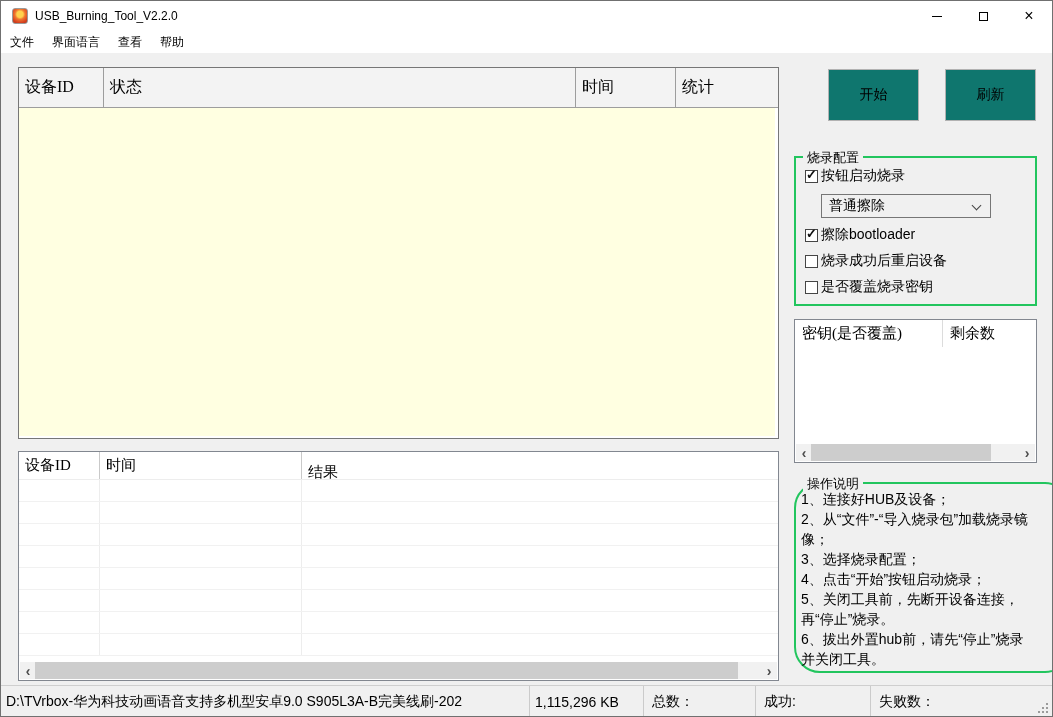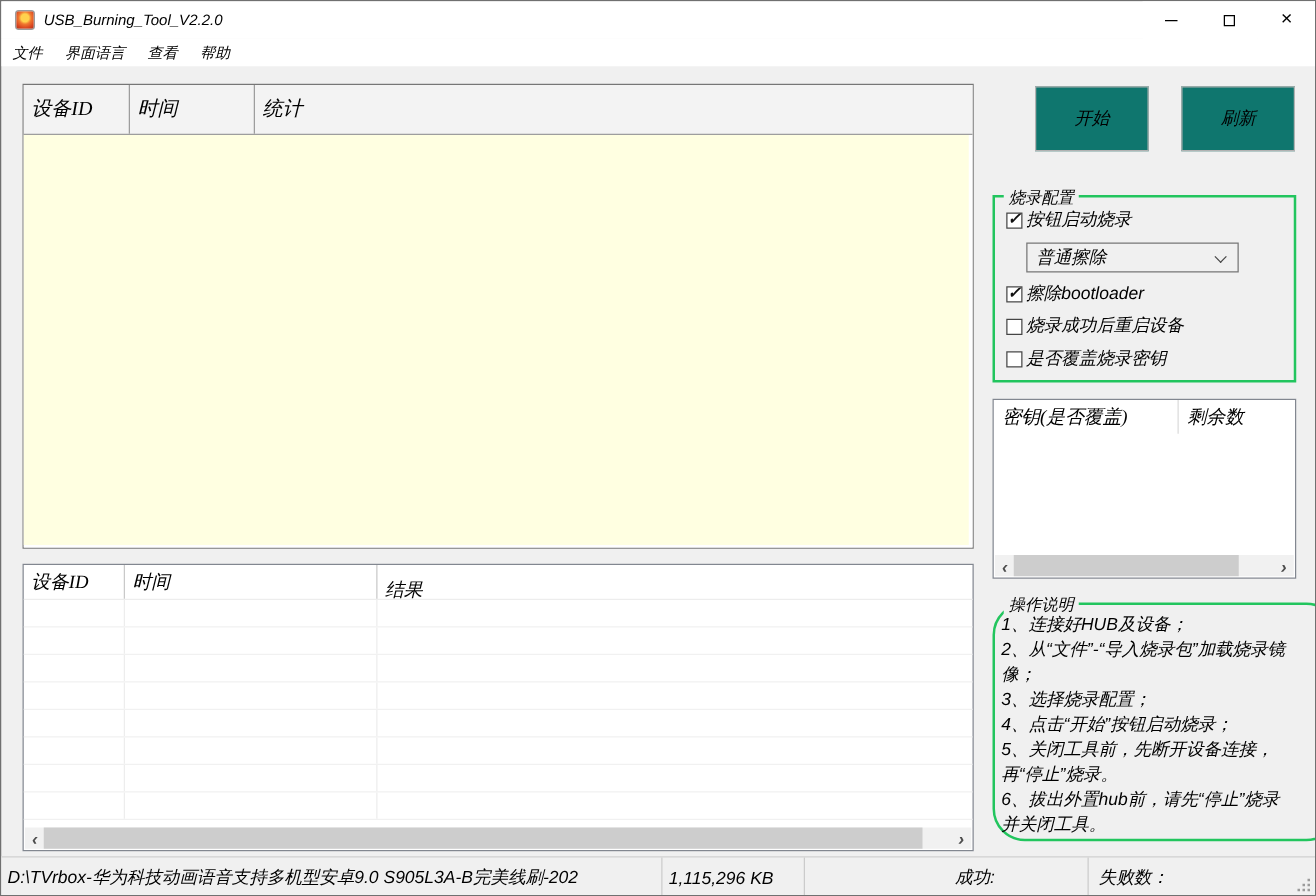--- a/index.html
+++ b/index.html
@@ -1,18 +1,18 @@
 <!DOCTYPE html>
 <html><head>
 <meta charset="utf-8">
 <style>
   * { margin:0; padding:0; box-sizing:border-box; }
   body { margin:0; background:#fff; font-family:"Liberation Sans", sans-serif; color:#000; }
   .window { position:relative; width:1053px; height:717px; background:#f0f0f0;
-            border:1px solid #707070; overflow:hidden;font-style:italic; }
+            border:1px solid #707070; overflow:hidden; }
 
   
   .titlebar { position:absolute; left:0; top:0; right:0; height:30px; background:#ffffff; }
   .app-icon { position:absolute; left:11px; top:7px; width:16px; height:16px; border-radius:3px;
               background: radial-gradient(circle at 50% 38%, #ffd24d 0 28%, #f07830 45%, #d8431f 75%, #b23318 100%);
               border:1px solid #9a9a9a; }
   .title-text { position:absolute; left:34px; top:8px; font-size:12px; }
   .win-controls { position:absolute; right:0; top:0; height:30px; display:flex; }
   .win-btn { width:46px; height:30px; display:flex; align-items:center; justify-content:center; background:#fff; }
   .min-glyph { width:10px; height:1px; background:#000; }
@@ -125,20 +125,21 @@
   <div class="menubar">
     <div class="menu-item">文件</div>
     <div class="menu-item">界面语言</div>
     <div class="menu-item">查看</div>
     <div class="menu-item">帮助</div>
   </div>
 
   <div class="device-table">
     <div class="dt-head">
       <div class="dt-th c1">设备ID</div>
+      <div class="dt-th c2">状态</div>
       <div class="dt-th c3">时间</div>
       <div class="dt-th c4">统计</div>
     </div>
     <div class="dt-body">
       <div class="dt-yellow"></div>
     </div>
   </div>
 
   <div class="btn btn-start">开始</div>
   <div class="btn btn-refresh">刷新</div>
@@ -255,18 +256,19 @@
     <div class="hscroll">
       <div class="sb-arrow sb-left">‹</div>
       <div class="sb-thumb res-thumb"></div>
       <div class="sb-arrow sb-right">›</div>
     </div>
   </div>
 
   <div class="statusbar">
     <div class="panel p-path">D:\TVrbox-华为科技动画语音支持多机型安卓9.0 S905L3A-B完美线刷-202</div>
     <div class="panel p-size">1,115,296 KB</div>
+    <div class="panel p-total">总数：</div>
     <div class="panel p-success">成功:</div>
     <div class="panel p-failed">失败数：</div>
     <div class="grip"></div>
   </div>
 
 </div>
 
 </body></html>

